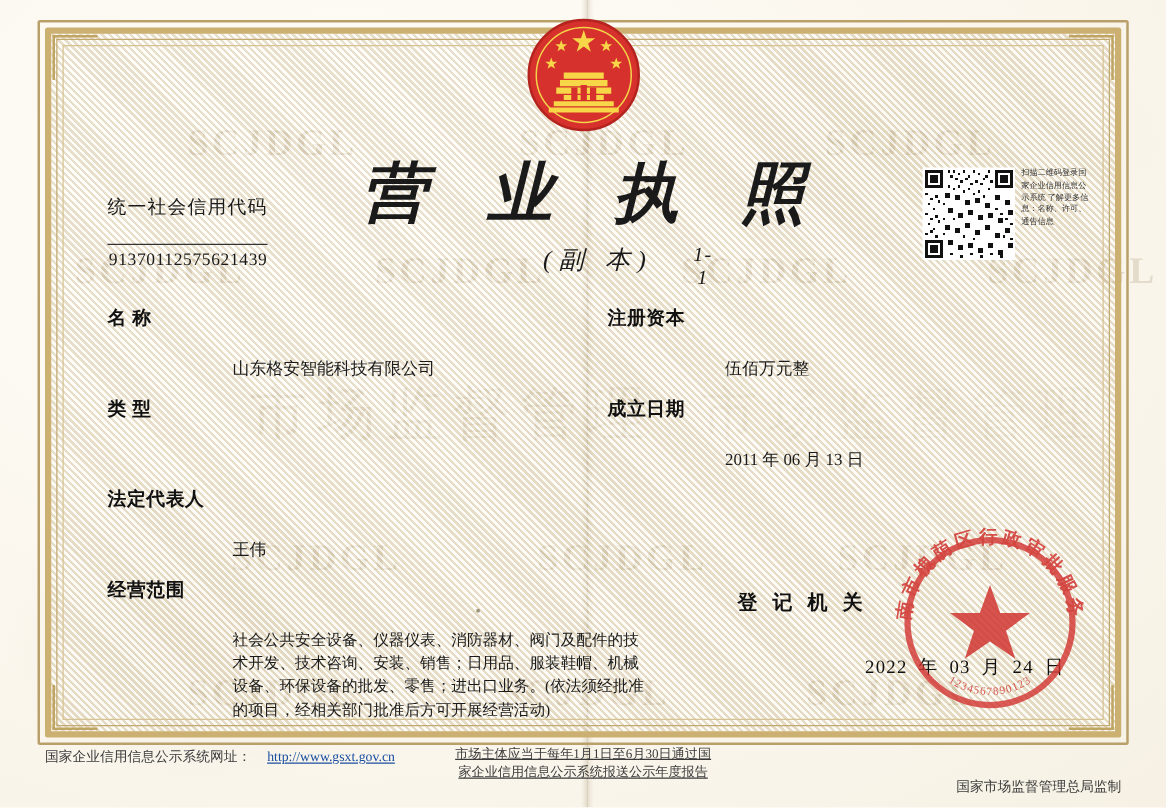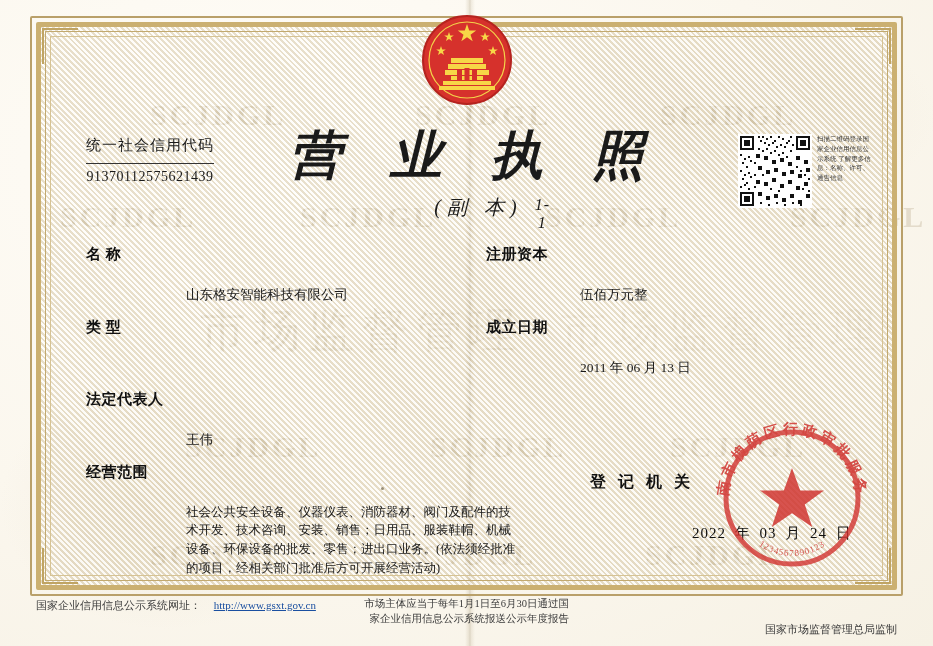--- a/index.html
+++ b/index.html
@@ -146,48 +146,50 @@
     font-size: 20px;
     color: #1a1a1a;
     letter-spacing: 6px;
     position: relative;
     display: inline-block;
     padding-left: 24px;
   }
   .title-serial {
     position: absolute;
     left: 100%;
-    margin-left: 12px;
+    margin-left: 32px;
     top: 2px;
     font-size: 16px;
     letter-spacing: 1px;
     font-family: "Liberation Serif", serif;
   }
 
   
   .credit-code {
     position: absolute;
     left: 86px;
     top: 136px;
     text-align: center;
   }
   .credit-code .label {
     font-size: 15px;
     letter-spacing: 1px;
     color: #1a1a1a;
     border-bottom: 1px solid #333;
-    padding-bottom: 8px;
+    padding-bottom: 20px;
     display: inline-block;
+    margin-top: 20px;
   }
   .credit-code .value {
     margin-top: 5px;
     font-size: 14px;
     letter-spacing: 0.5px;
     color: #1a1a1a;
     font-family: "Liberation Serif", serif;
+    text-align: right;
   }
 
   
   .qr-wrap {
     position: absolute;
     right: 62px;
     top: 134px;
     display: flex;
     align-items: flex-start;
   }
@@ -307,23 +309,24 @@
   .footer-left .url {
     color: #1a4fa0;
     text-decoration: underline;
     margin-left: 10px;
   }
   .footer-center {
     position: absolute;
     left: 50%;
     transform: translateX(-50%);
     top: -2px;
-    text-align: right;
+    text-align: center;
     line-height: 1.45;
     font-size: 10.5px;
+    text-decoration: underline;
   }
   .footer-right {
     position: absolute;
     right: 36px;
     top: 0;
     white-space: nowrap;
     margin-top: 24px;
   }
   .center-dot {
     position: absolute;

